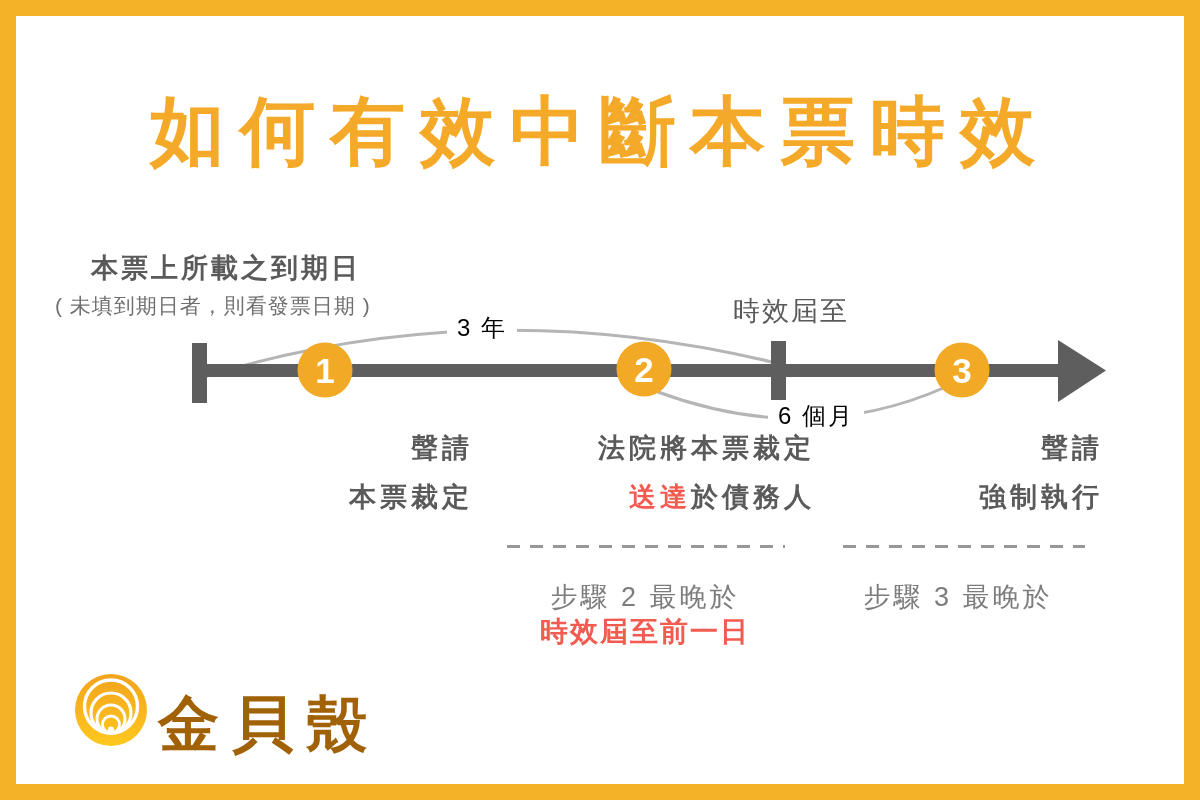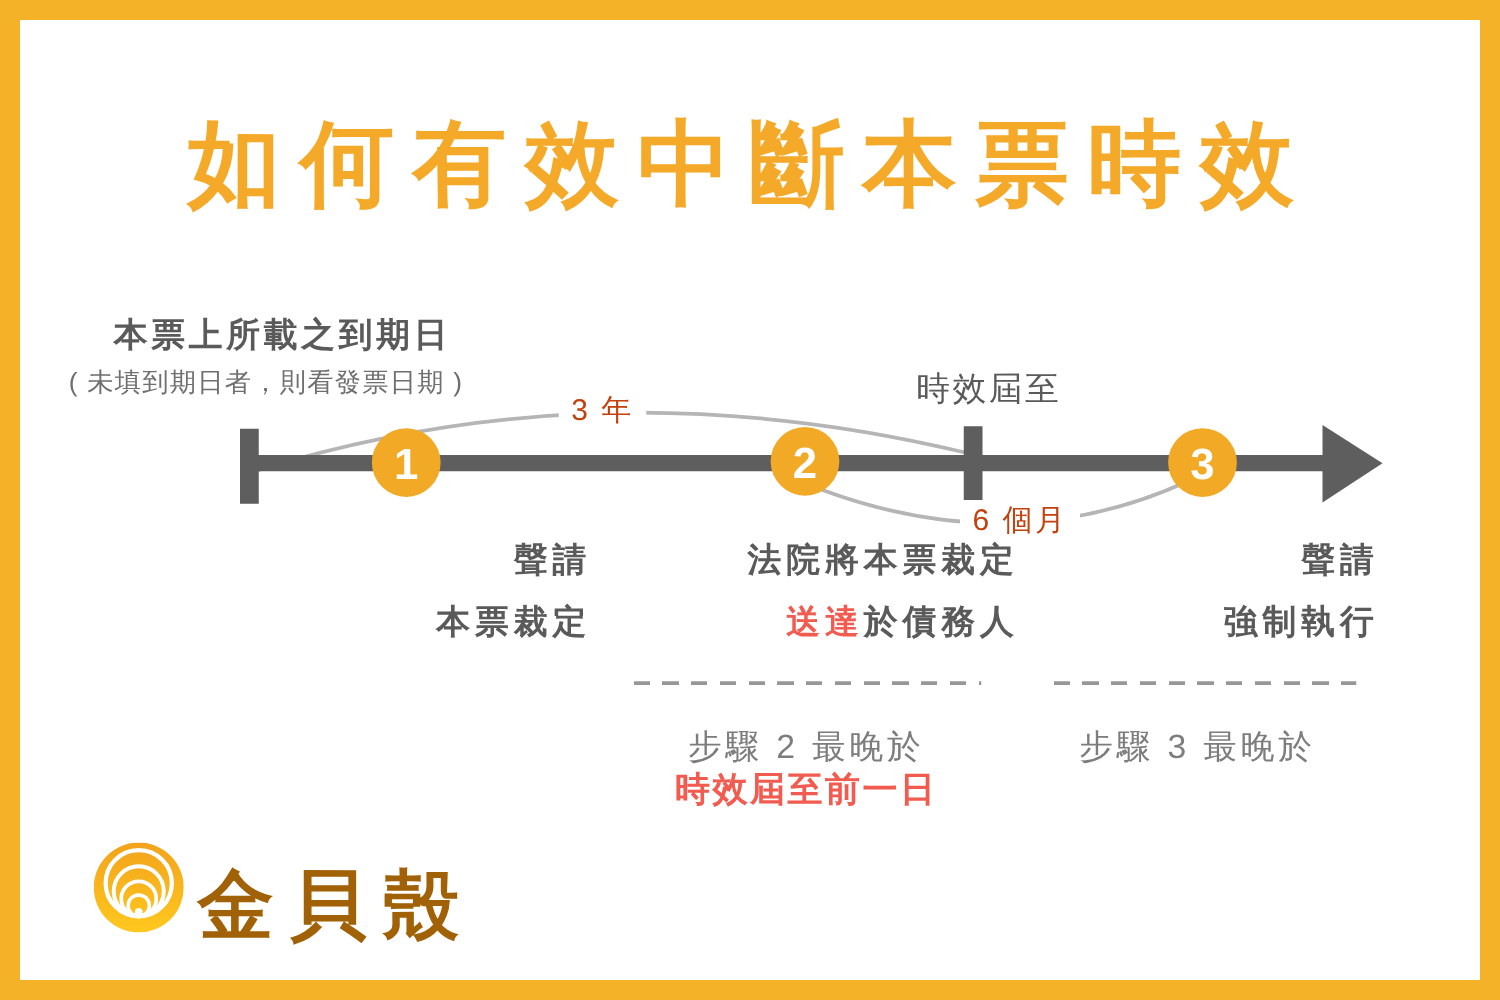--- a/index.html
+++ b/index.html
@@ -52,21 +52,21 @@
     color: #5A5A5A;
   }
 
   svg.diagram {
     left: 0; top: 0;
     width: 1200px; height: 800px;
   }
 
   .span-label {
     font-size: 24px;
-    color: #c2410c;
+    color: #000000;
     letter-spacing: 2px;
     background: #ffffff;
     padding: 0 10px;
     white-space: nowrap;
   }
   .span-3y { left: 447px; top: 312px; }
   .span-6m { left: 768px; top: 400px; }
 
   .step-title {
     text-align: right;

